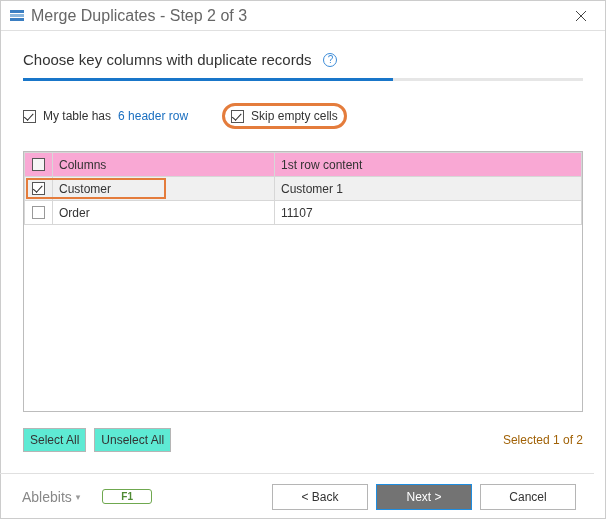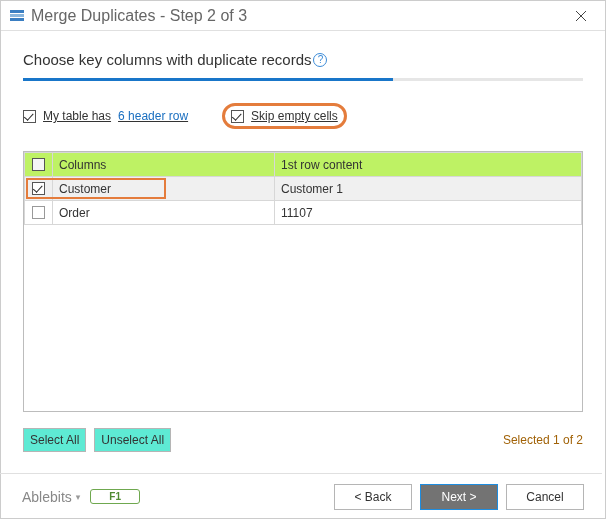--- a/index.html
+++ b/index.html
@@ -40,21 +40,21 @@
   }
 
   .content {
     padding: 20px 22px 0 22px;
   }
   .heading {
     font-size: 15px;
     color: #333;
     display: flex;
     align-items: center;
-    gap: 2px;
+    gap: 12px;
   }
   .help-icon {
     width: 14px; height: 14px;
     border: 1px solid #3b8bd8;
     border-radius: 50%;
     display: inline-flex;
     align-items: center; justify-content: center;
     color: #3b8bd8;
     font-size: 10px;
     line-height: 1;
@@ -76,21 +76,20 @@
   .options-row {
     margin-top: 22px;
     display: flex;
     align-items: center;
     gap: 34px;
   }
   .checkbox-wrap {
     display: inline-flex;
     align-items: center;
     gap: 7px;
-    text-decoration: underline;
   }
   .chk {
     width: 13px; height: 13px;
     border: 1px solid #555;
     background: #fff;
     display: inline-flex;
     align-items: center; justify-content: center;
   }
   .chk.checked::after {
     content: "";
@@ -129,21 +128,21 @@
     font-size: 12px;
   }
   table.grid th, table.grid td {
     border: 1px solid #d7d7d7;
     text-align: left;
     padding: 0;
     height: 24px;
     font-weight: normal;
   }
   table.grid thead th {
-    background: #bef264;
+    background: #f9a8d4;
     color: #333;
   }
   .col-check { width: 28px; text-align: center; }
   .col-name { width: 222px; }
   .cell-inner {
     display: flex;
     align-items: center;
     height: 100%;
     padding: 0 6px;
     gap: 7px;
@@ -180,27 +179,27 @@
     font-family: inherit;
     font-size: 12px;
     color: #333;
     cursor: pointer;
   }
   .spacer { flex: 1; }
   .status-text { color: #a16207; }
 
   .footer {
     position: absolute;
-    bottom: 0; left: 0; right: 4px;
+    bottom: 0; left: 0; right: 12px;
     height: 46px;
     border-top: 1px solid #e0e0e0;
     display: flex;
     align-items: center;
     padding: 0 18px 0 22px;
-    gap: 4px;
+    gap: 16px;
   }
   .brand {
     color: #888;
     font-size: 14px;
     display: inline-flex;
     align-items: center;
     gap: 4px;
   }
   .brand-caret {
     font-size: 9px;
@@ -215,21 +214,21 @@
     font-weight: bold;
     margin-left: 6px;
   }
   .nav-btns {
     margin-left: auto;
     display: flex;
     gap: 8px;
   }
   .nav-btn {
     height: 26px;
-    width: 78px;
+    width: 96px;
     border: 1px solid #b5b5b5;
     background: #fff;
     font-family: inherit;
     font-size: 12px;
     color: #333;
     cursor: pointer;
   }
   .nav-btn.primary {
     background: #737373;
     border-color: #1e8de0;

